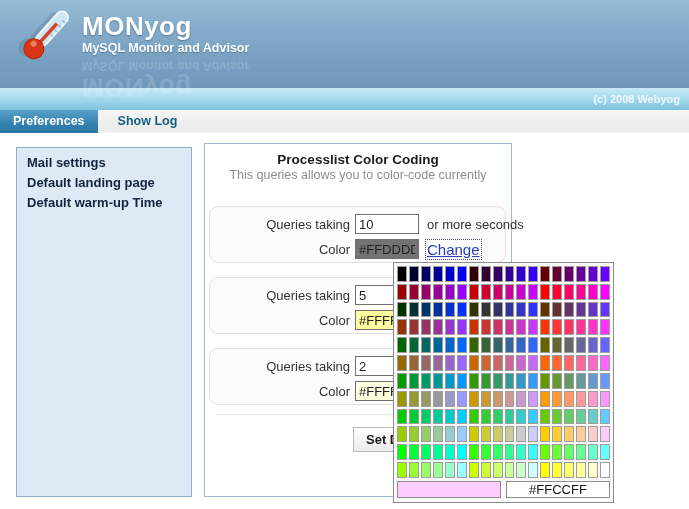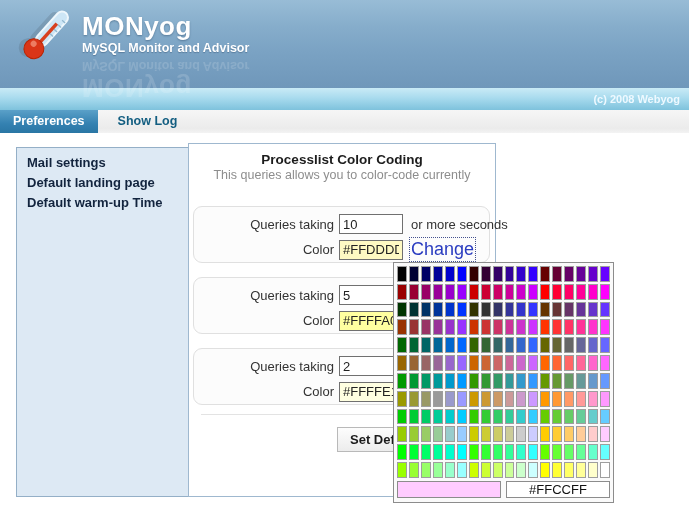--- a/index.html
+++ b/index.html
@@ -36,35 +36,35 @@
 
   
   .content{position:relative;height:376px;background:#fff;}
 
   .sidebar{position:absolute;left:16px;top:14px;width:176px;height:350px;box-sizing:border-box;
     background:#dde9f4;border:1px solid #94afc7;padding-top:5px;}
   .sitem{font-size:13px;font-weight:bold;color:#12243e;line-height:20px;padding-left:10px;cursor:pointer;}
   .sitem.selected{background:linear-gradient(180deg,#f8fafc,#e9eff6);border:1px solid #a3a3a3;
     line-height:18px;padding-left:9px;}
 
-  .panel{position:absolute;left:188px;top:10px;width:308px;height:354px;box-sizing:border-box;
+  .panel{position:absolute;left:204px;top:10px;width:308px;height:354px;box-sizing:border-box;
     background:#fff;border:1px solid #9fb8cf;}
   .ptitle{margin-top:8px;text-align:center;font-weight:bold;font-size:13.5px;color:#1c1c1c;}
   .pdesc{text-align:center;font-size:12.5px;color:#8d8d8d;line-height:17px;}
 
   .group{position:absolute;left:4px;right:5px;height:57px;box-sizing:border-box;
     border:1px solid #e0e0e0;border-radius:9px;background:#fcfcfc;}
   .g0{top:62px}.g1{top:133px}.g2{top:204px}
   .grow{display:flex;align-items:center;margin-top:5px;}
   .grow.first{margin-top:7px;}
   .glabel{flex:0 0 140px;width:140px;text-align:right;font-size:13px;color:#333;}
   .ginput{width:64px;height:20px;margin-left:5px;border:1px solid #707070;box-sizing:border-box;
     font-family:"Liberation Sans",sans-serif;font-size:13px;padding:0 3px;background:#fff;color:#222;}
   .gsuffix{margin-left:8px;font-size:13px;color:#333;white-space:nowrap;}
-  .glink{margin-left:8px;font-size:18px;color:#2a3cc0;cursor:pointer;}
+  .glink{margin-left:8px;font-size:15px;color:#2a3cc0;text-decoration:underline;cursor:pointer;}
   .glink.focused{outline:1px dotted #44518f;outline-offset:1px;}
 
   .pdivider{position:absolute;top:270px;left:12px;right:8px;border-top:1px solid #e3e3e3;}
   .setbtn{position:absolute;top:283px;left:148px;padding:4px 12px;font-size:13px;font-weight:bold;
     color:#1b1b1b;background:linear-gradient(180deg,#fdfdfd,#ececec);border:1px solid #b9b9b9;
     cursor:pointer;white-space:nowrap;font-family:"Liberation Sans",sans-serif;}
 
   
   .popup{position:absolute;left:393px;top:129px;width:221px;height:241px;box-sizing:border-box;
     background:#fafafa;border:1px solid #8c8c8c;padding:3px;z-index:20;}
@@ -129,21 +129,21 @@
       <div class="pdesc">This queries allows you to color-code currently</div>
       <div id="groups-mount">
           <div class="group g0">
             <div class="grow first">
               <span class="glabel">Queries taking</span>
               <input class="ginput" value="10" style="">
               <span class="gsuffix">or more seconds</span>
             </div>
             <div class="grow">
               <span class="glabel">Color</span>
-              <input class="ginput" value="#FFDDDD" style="background: #fef9c3;">
+              <input class="ginput" value="#FFDDDD" style="background: #737373;">
               <a class="glink focused">Change</a>
             </div>
           </div>
           <div class="group g1">
             <div class="grow first">
               <span class="glabel">Queries taking</span>
               <input class="ginput" value="5" style="">
               <span class="gsuffix">or more seconds</span>
             </div>
             <div class="grow">

